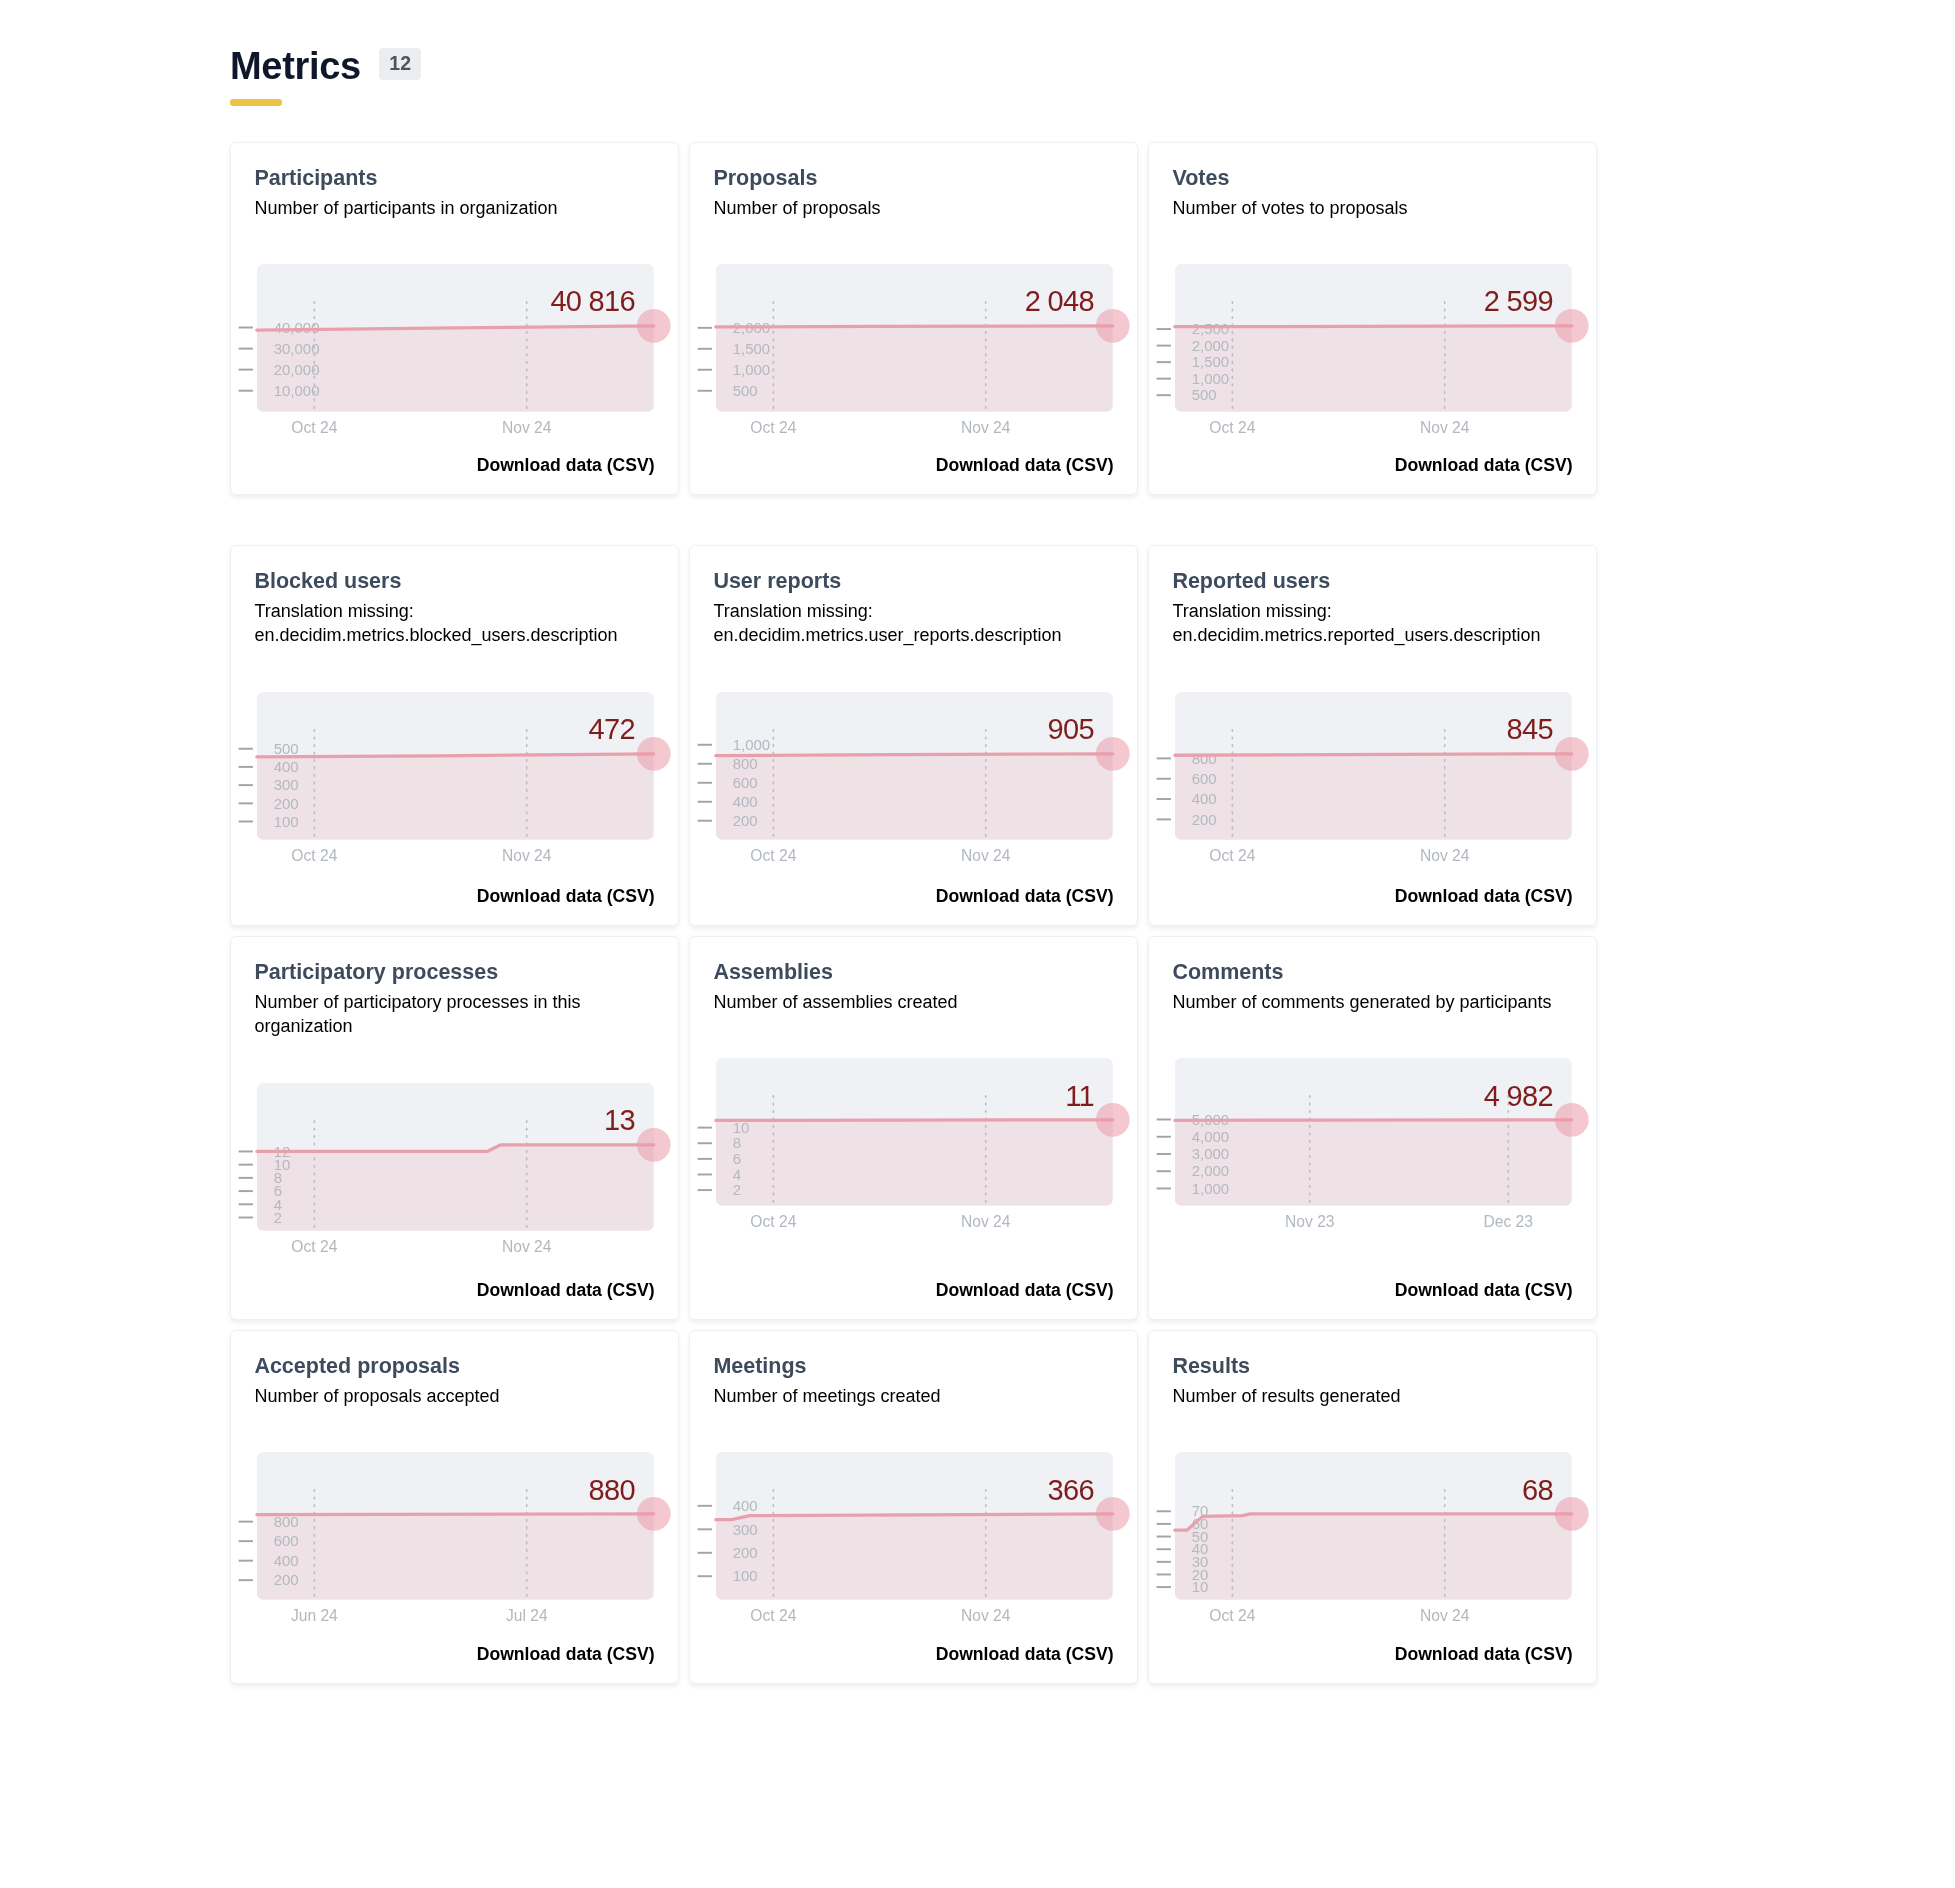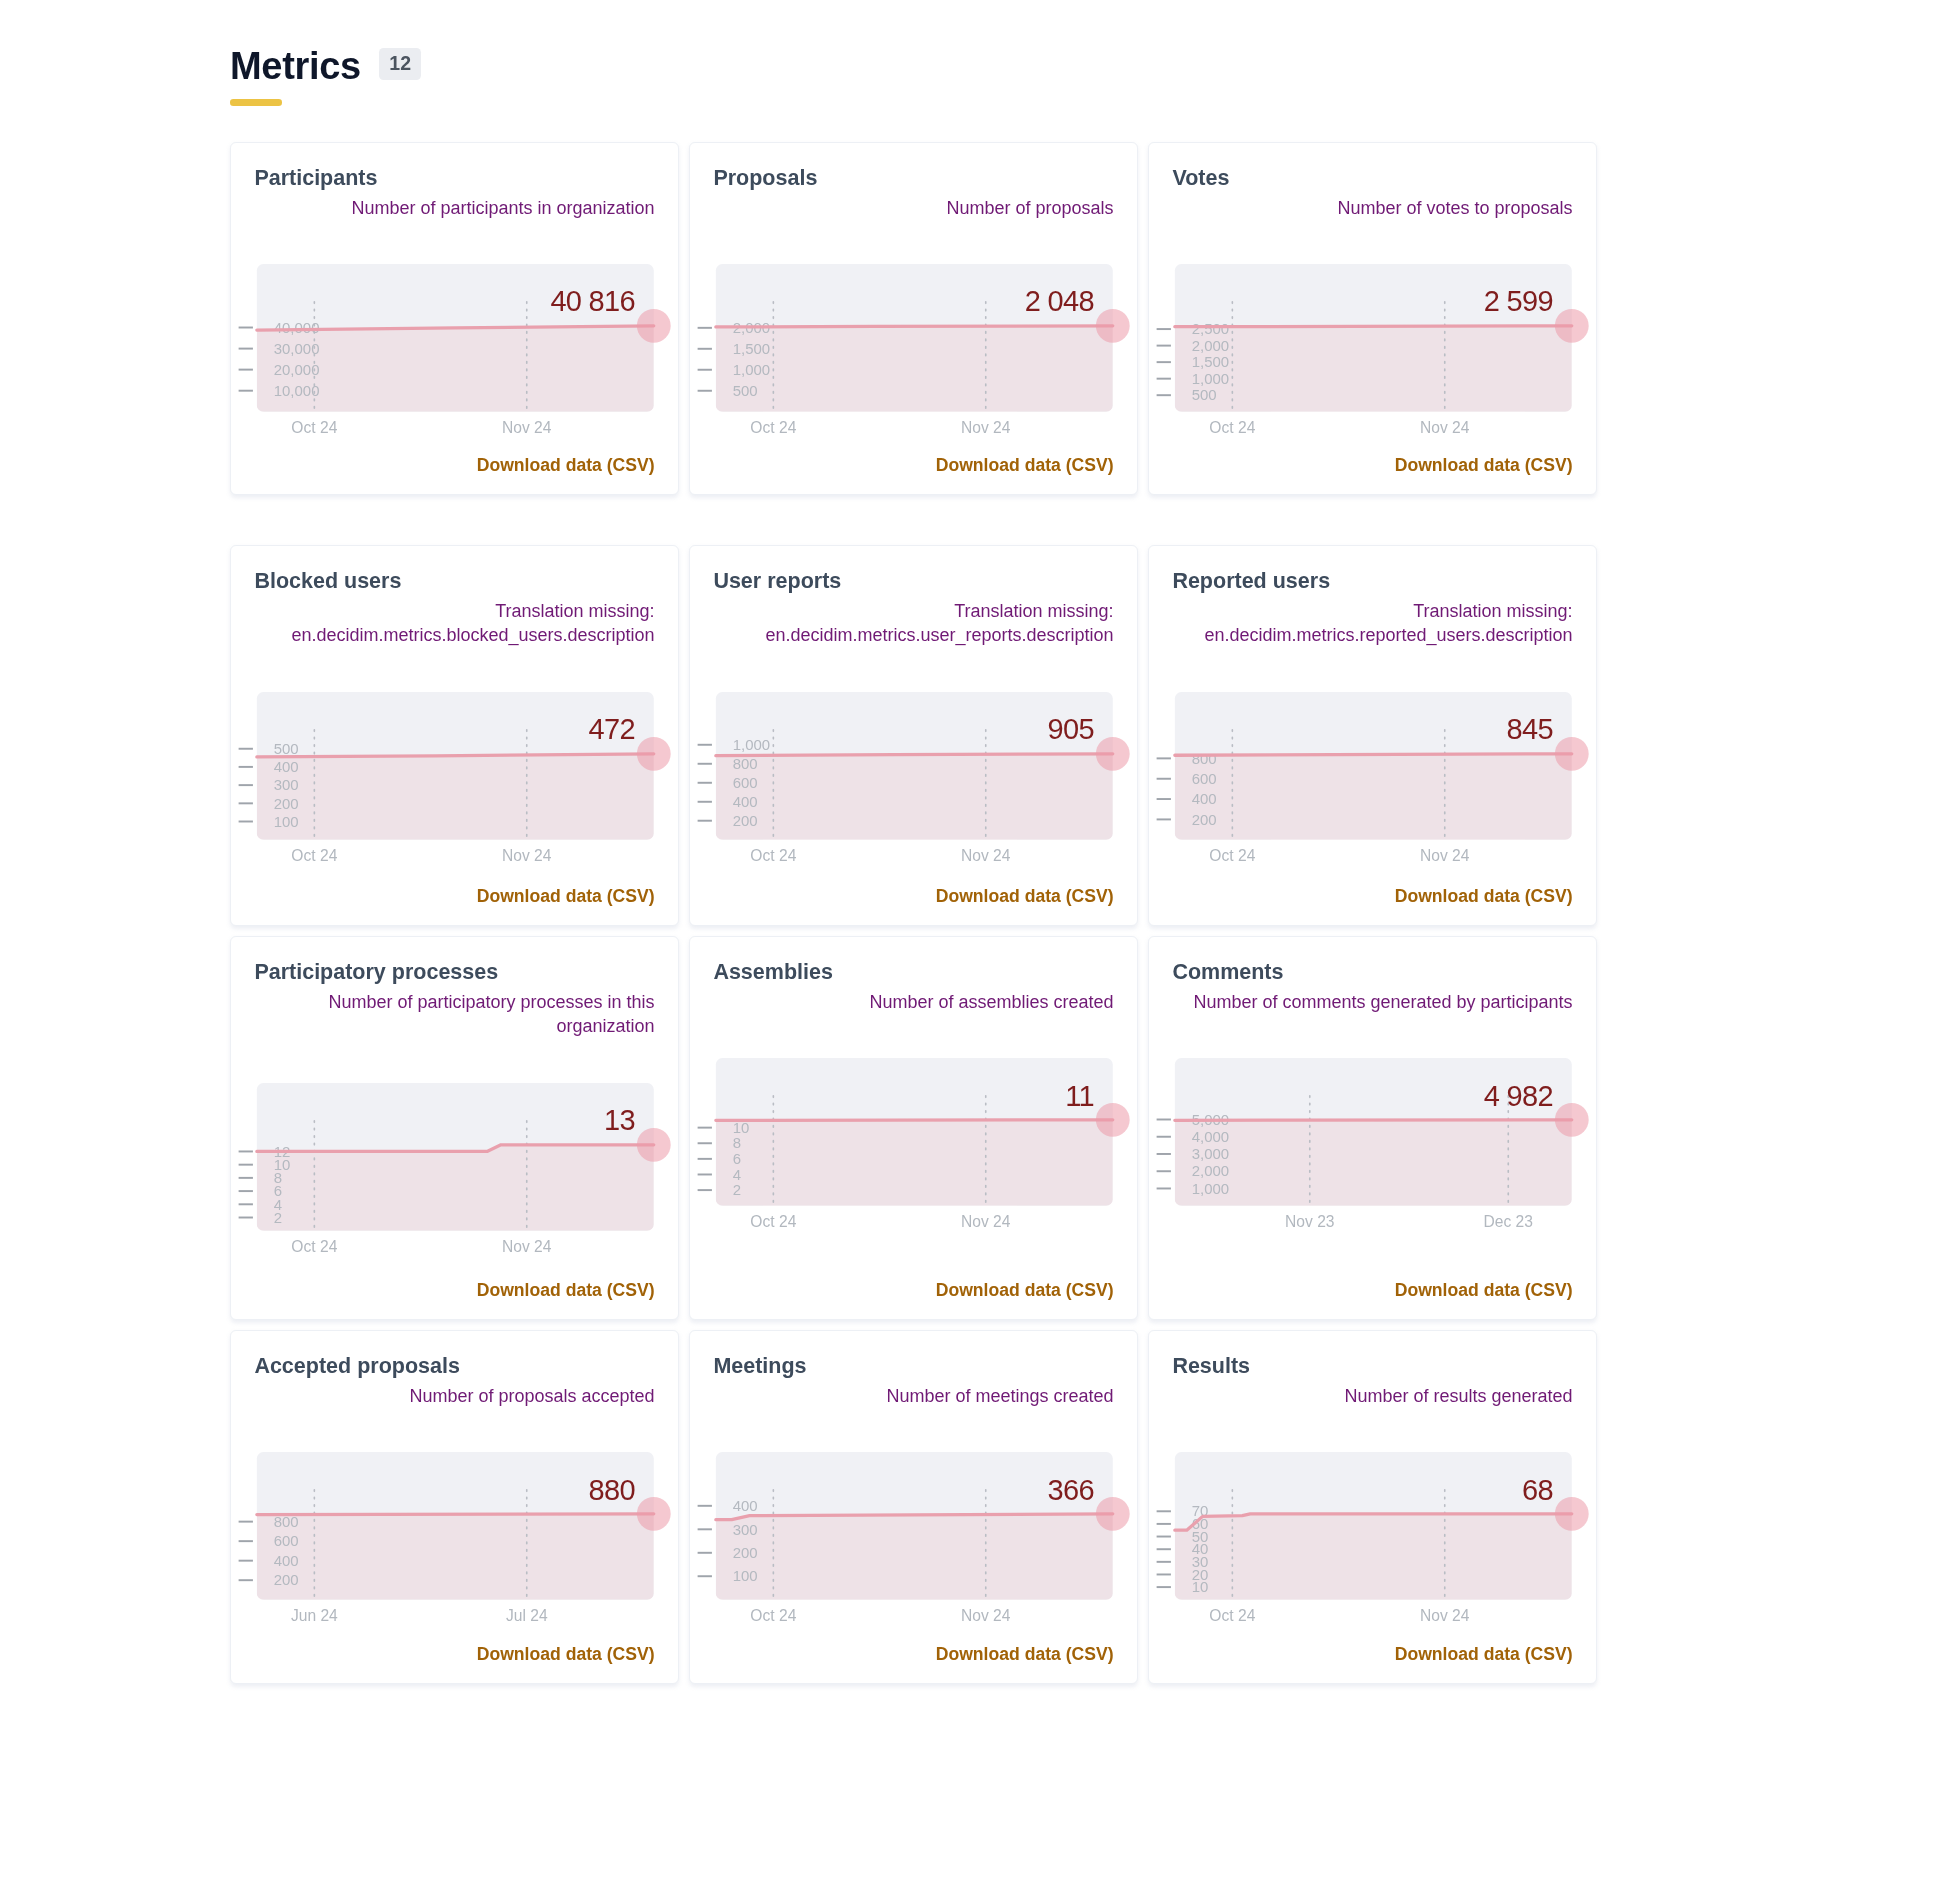--- a/index.html
+++ b/index.html
@@ -43,36 +43,36 @@
     padding: 22px 23.4px 18px 23.4px;
     display: flex;
     flex-direction: column;
   }
   .card:nth-child(-n+3)                 { min-height: 348px; }
   .card:nth-child(n+4):nth-child(-n+6)  { min-height: 381px; margin-top: 40px; }
   .card:nth-child(n+7):nth-child(-n+9)  { min-height: 384px; }
   .card:nth-child(n+10)                 { min-height: 332px; }
 
   .card-title { margin: 0; font-size: 21.5px; font-weight: 700; color: #3d4b5c; line-height: 1.25; }
-  .card-desc  { margin: 3.9px 0 0 0; font-size: 18px; font-weight: 400; color: #701a75; line-height: 1.35; text-align: right; }
+  .card-desc  { margin: 3.9px 0 0 0; font-size: 18px; font-weight: 400; color: #000000; line-height: 1.35; }
 
   .chart-wrap { position: relative; width: 400px; margin-top: 44px; }
   .chart-wrap svg { display: block; overflow: visible; }
   .metric-value {
     position: absolute; top: 23.4px; right: 19.5px;
     font-size: 29px; font-weight: 400; color: #7f1d1d; line-height: 1;
     letter-spacing: -0.7px; white-space: nowrap;
   }
   svg text { font-family: "Liberation Sans", sans-serif; }
   .tick-label { font-size: 23px; fill: #b4b9c0; }
   .x-label    { font-size: 24px; fill: #b2b8bf; }
 
   .download-row { margin-top: auto; padding-top: 14.3px; text-align: right; }
   .download-row a {
-    font-size: 17.6px; font-weight: 600; color: #a16207; text-decoration: none;
+    font-size: 17.6px; font-weight: 600; color: #000000; text-decoration: none;
   }
 </style>
 </head>
 <body>
 
 <header class="hdr">
   <div class="hdr-row">
     <h1 class="page-title">Metrics</h1>
     <span class="badge">12</span>
   </div>

